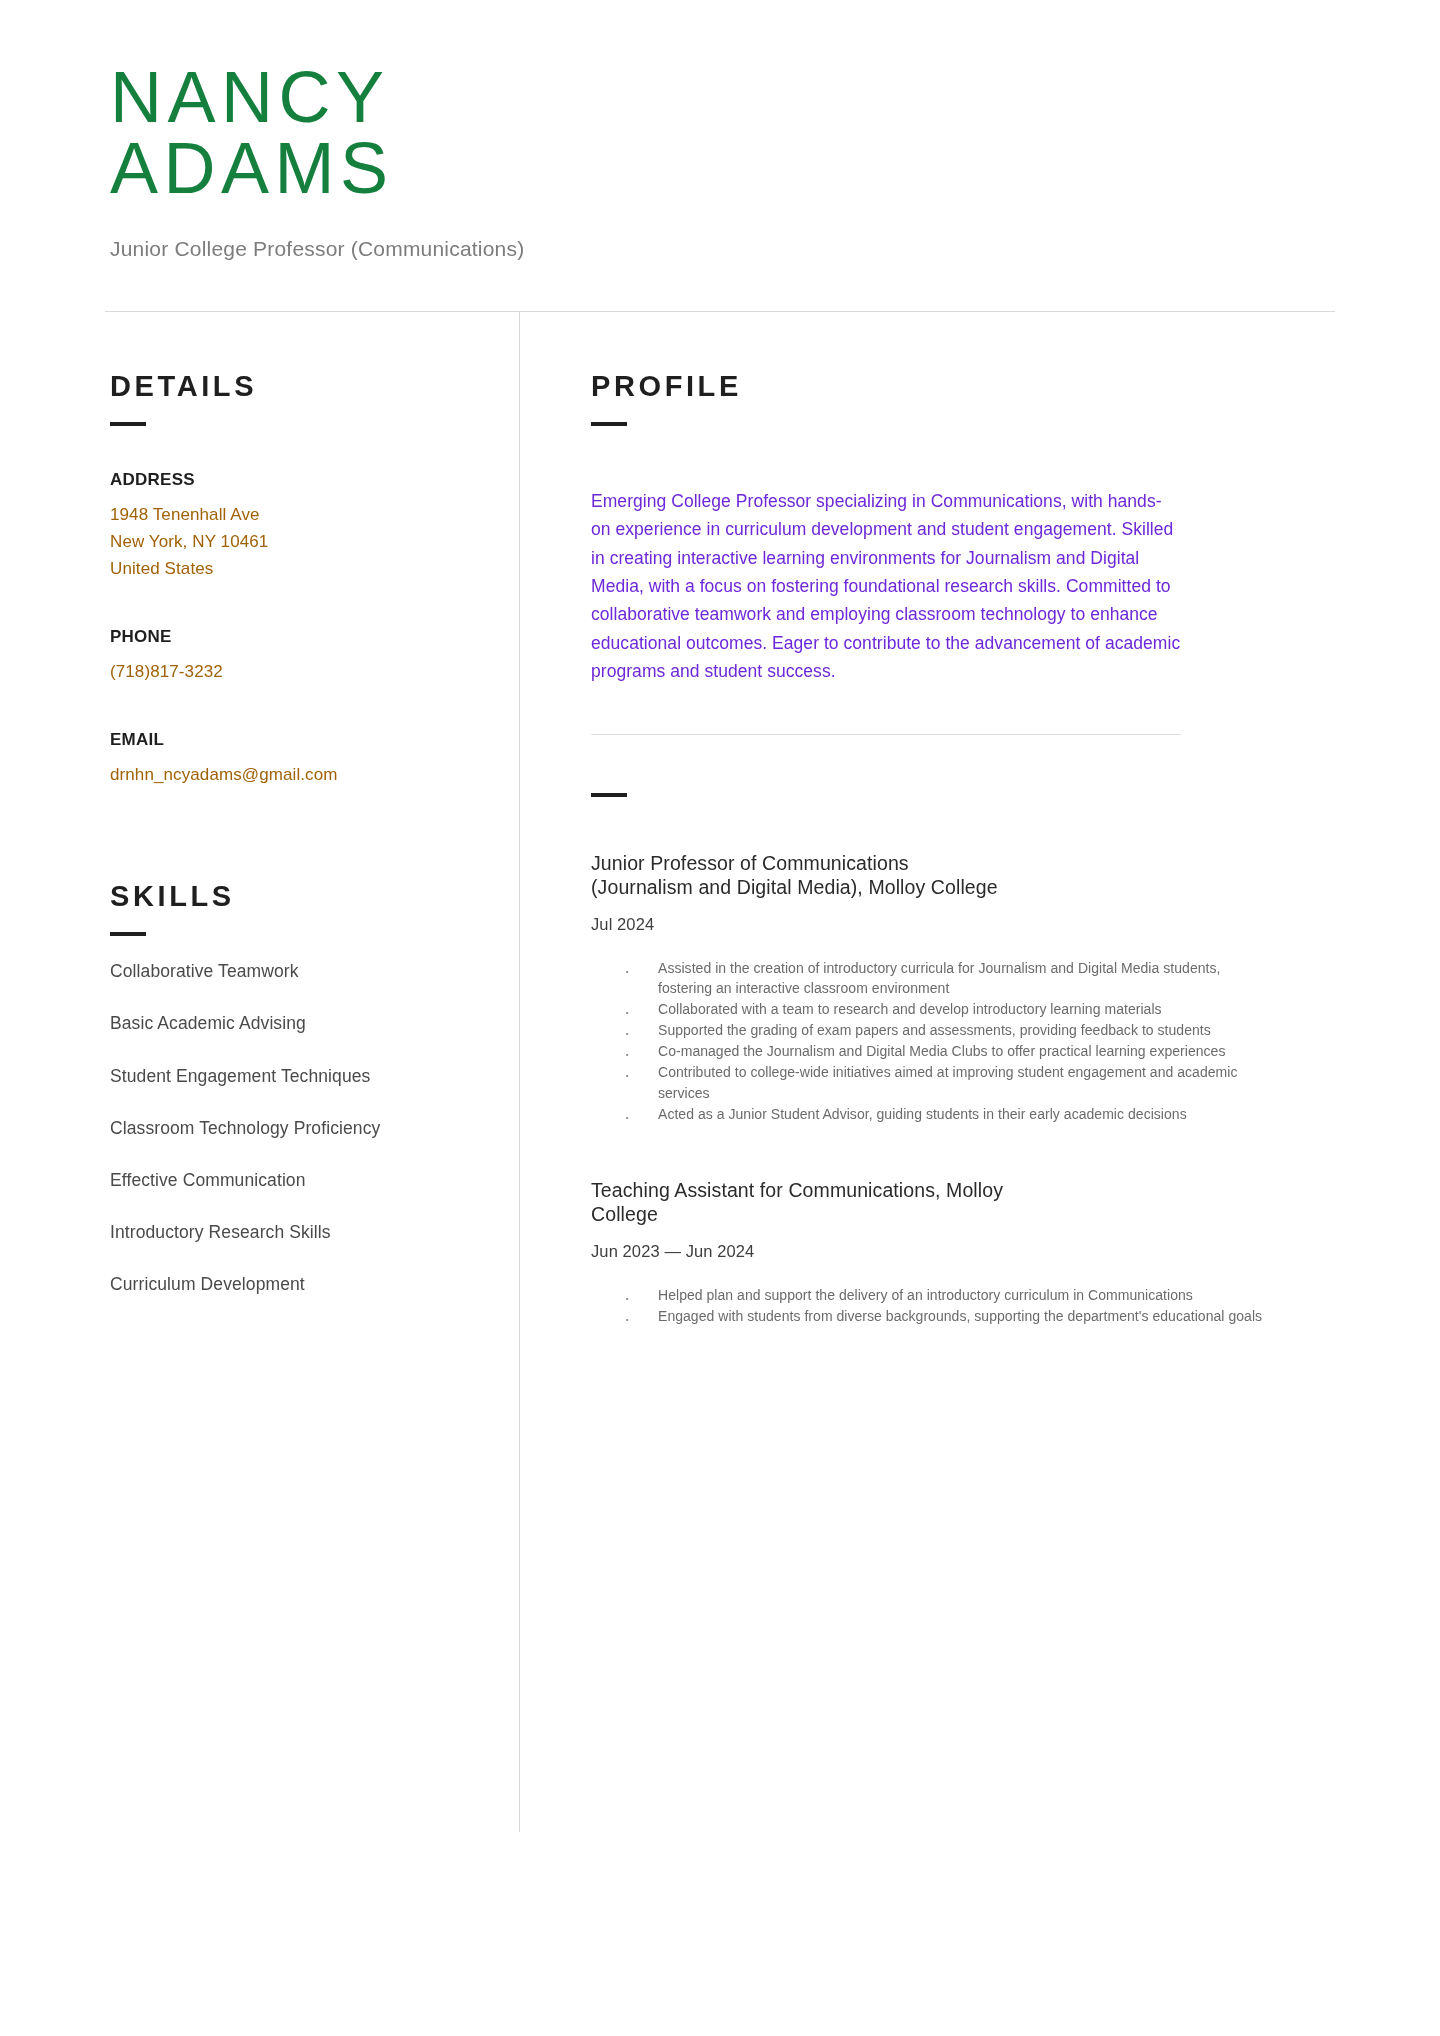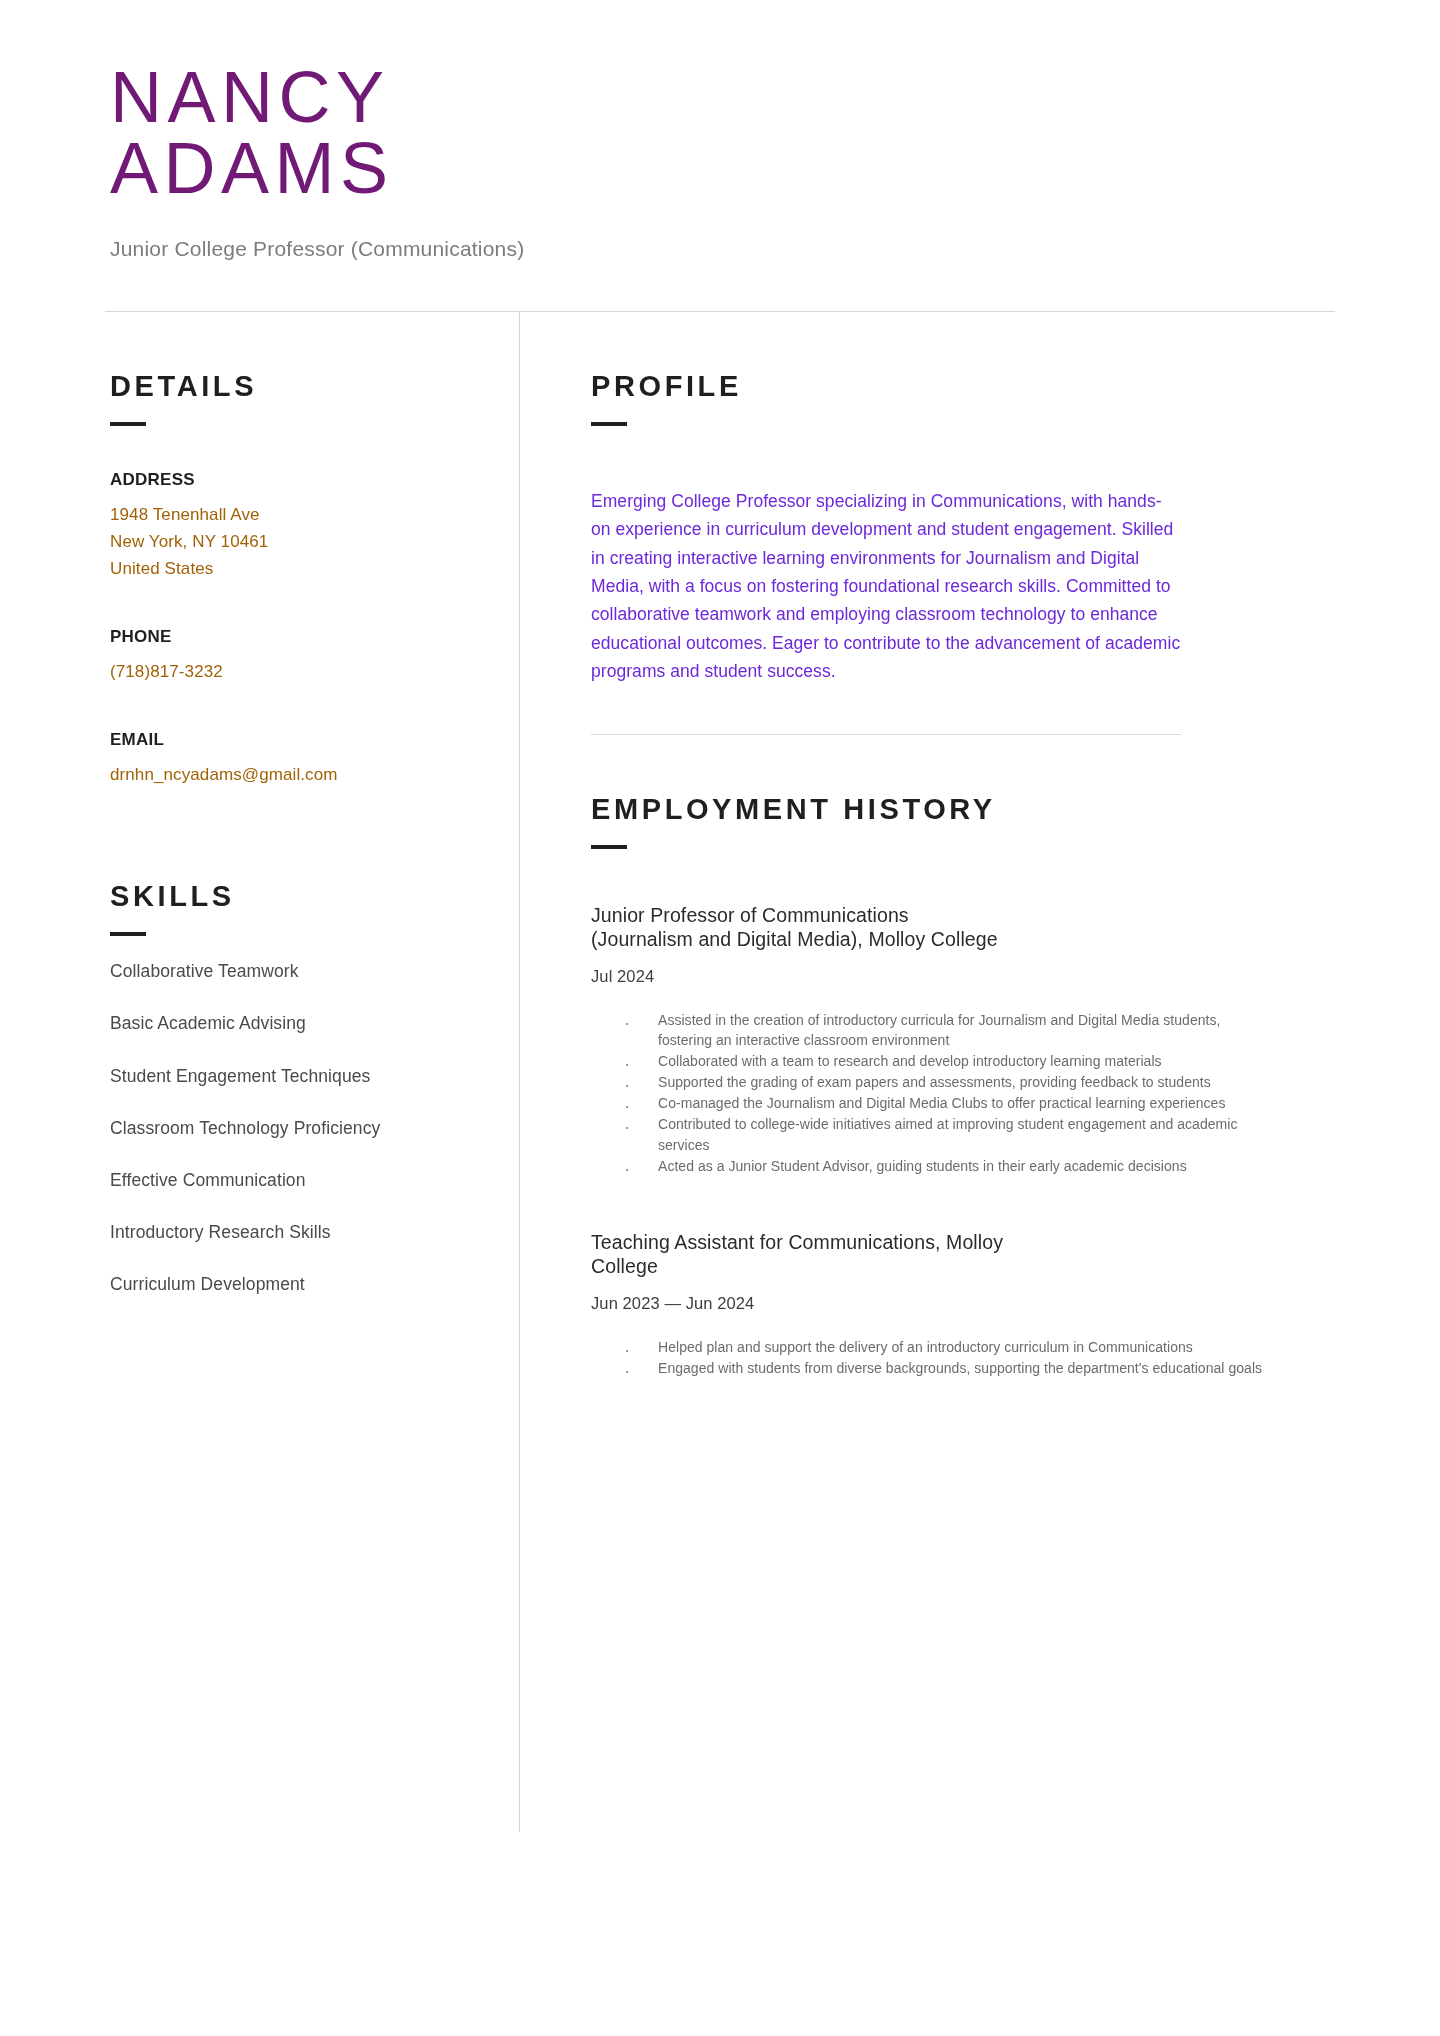--- a/index.html
+++ b/index.html
@@ -25,21 +25,21 @@
 
   
   .header {
     padding-left: 5px;
   }
   .name {
     font-size: 72px;
     line-height: 0.98;
     font-weight: 400;
     letter-spacing: 5.5px;
-    color: #701a75;
+    color: #15803d;
     margin: 0;
   }
   .name .ln2 { display: block; }
   .job-title {
     margin-top: 34px;
     font-size: 21px;
     font-weight: 400;
     letter-spacing: 0.2px;
     color: #7c7c7c;
   }
@@ -252,21 +252,20 @@
 
       <section>
         <h2 class="section-heading">PROFILE</h2>
         <div class="heading-bar"></div>
         <p class="profile-text">Emerging College Professor specializing in Communications, with hands-on experience in curriculum development and student engagement. Skilled in creating interactive learning environments for Journalism and Digital Media, with a focus on fostering foundational research skills. Committed to collaborative teamwork and employing classroom technology to enhance educational outcomes. Eager to contribute to the advancement of academic programs and student success.</p>
       </section>
 
       <div class="section-rule"></div>
 
       <section class="employment-section">
-        <h2 class="section-heading">EMPLOYMENT HISTORY</h2>
         <div class="heading-bar"></div>
         <div id="employment-list">
             <div class="job">
               <div class="job-heading">Junior Professor of Communications (Journalism and Digital Media), Molloy College</div>
               <div class="job-date">Jul 2024</div>
               <ul class="job-bullets">
                 <li>Assisted in the creation of introductory curricula for Journalism and Digital Media students, fostering an interactive classroom environment</li>
                 <li>Collaborated with a team to research and develop introductory learning materials</li>
                 <li>Supported the grading of exam papers and assessments, providing feedback to students</li>
                 <li>Co-managed the Journalism and Digital Media Clubs to offer practical learning experiences</li>

